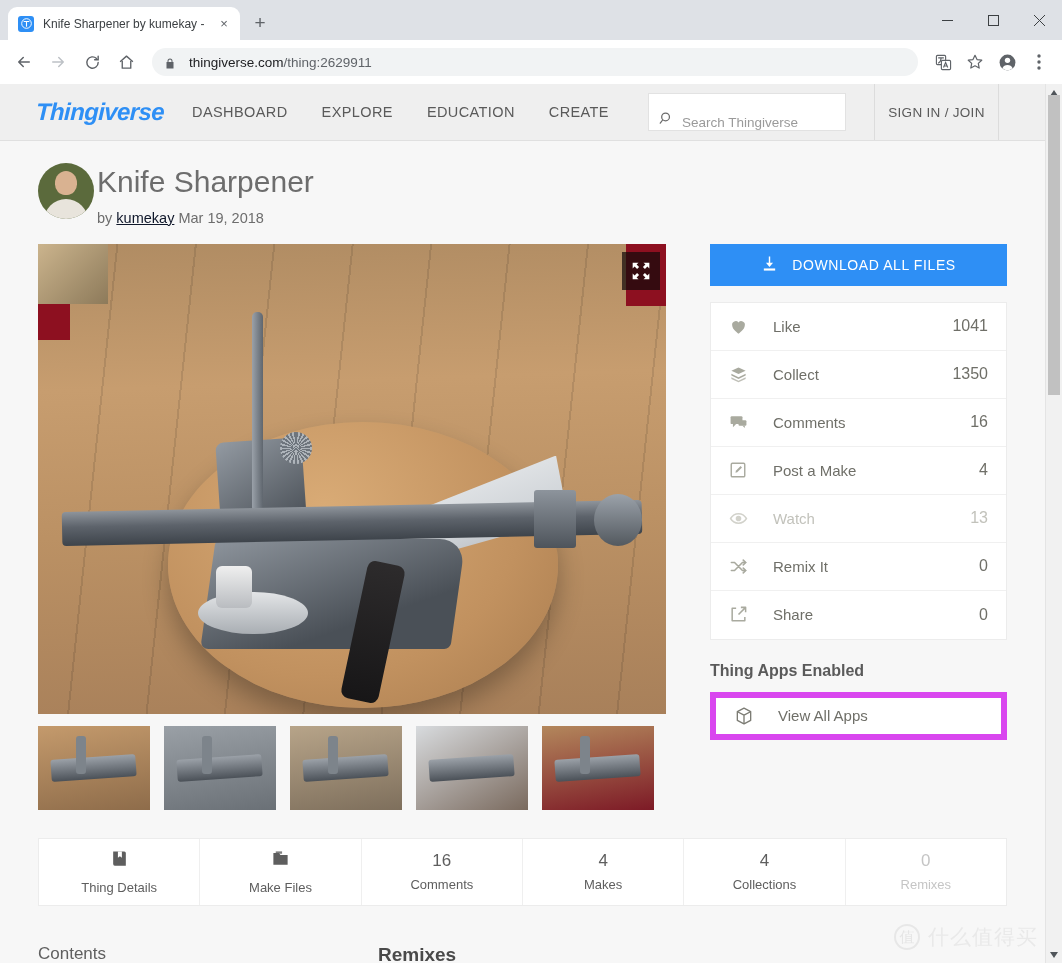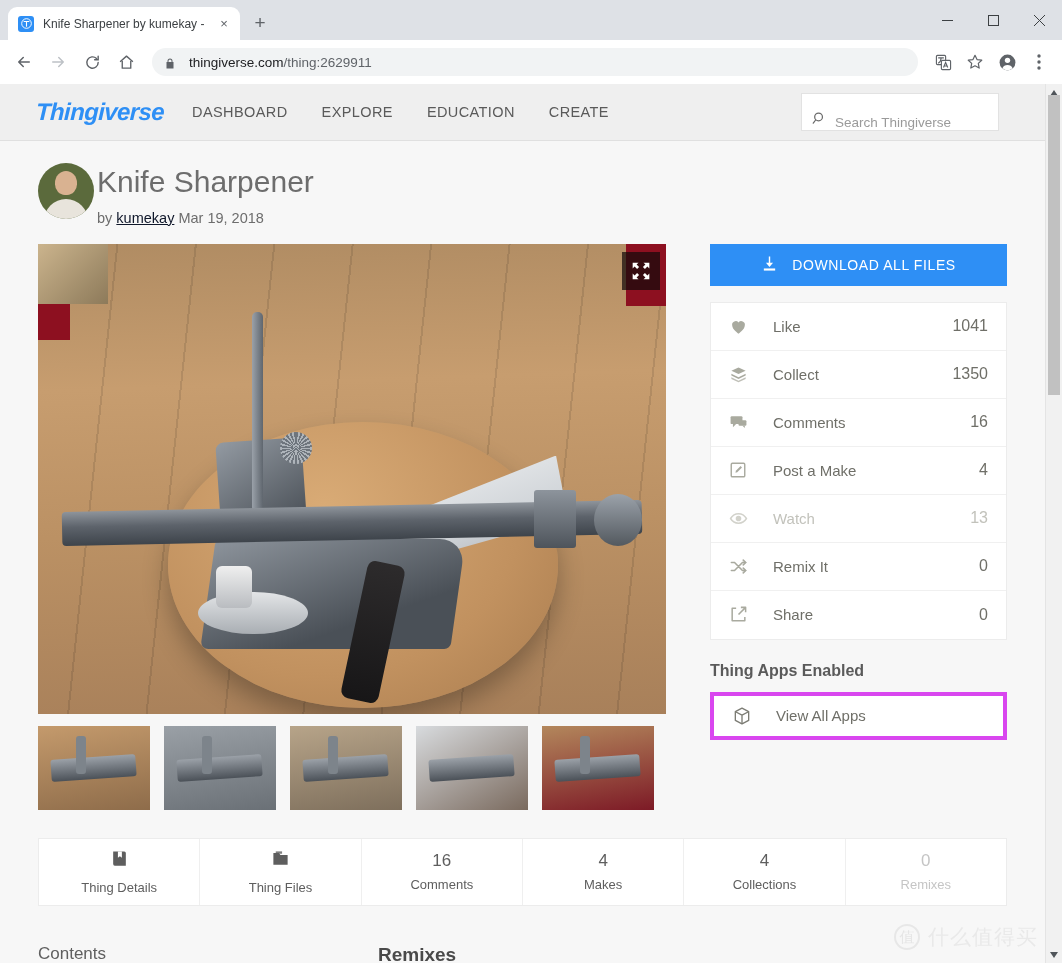--- a/index.html
+++ b/index.html
@@ -244,21 +244,21 @@
   }
   .stat-row:last-child { border-bottom:none; }
   .stat-icon { width:44px; flex:none; display:flex; align-items:center; color:#a9aa9f; }
   .stat-label { flex:1; font-size:15px; color:#6f6f68; }
   .stat-val { font-size:16px; color:#6f6f68; }
   .stat-row.muted .stat-label, .stat-row.muted .stat-val { color:#c2c2bb; }
   .stat-row.muted .stat-icon { color:#d2d2cb; }
 
   .apps-title { margin-top:22px; font-size:16px; font-weight:bold; color:#5a5a5a; }
   .apps-box {
-    margin-top:12px; background:#fff; border:4px solid #d946ef; height:48px;
+    margin-top:12px; background:#fff; border:6px solid #d946ef; height:48px;
     display:flex; align-items:center; padding:0 18px;
   }
   .apps-box .stat-label { font-size:15px; }
 
   
   .tabstrip {
     margin:28px 38px 0 38px; height:68px; background:#fff; border:1px solid #ececec;
     display:flex;
   }
   .tabcell {
@@ -398,20 +398,21 @@
         <div class="searchbox">
           <span>
             <svg width="15" height="15" viewBox="0 0 24 24" fill="none" stroke="#6a6a6a" stroke-width="2">
                 <circle cx="10.5" cy="9.5" r="6.2"></circle>
                 <path d="M5.8 14.4L2 19.5" stroke-linecap="round"></path>
               </svg>
           </span>
           <span class="search-ph">Search Thingiverse</span>
         </div>
       </div>
+      <div class="signin">SIGN IN / JOIN</div>
       <div class="header-tail"></div>
     </div>
 
     <div class="thing-head">
       <div class="avatar">
         <div class="face"></div>
         <div class="body"></div>
       </div>
       <div class="thing-titles">
         <h1 class="thing-title">Knife Sharpener</h1>
@@ -587,21 +588,21 @@
         </span>
         <span class="tlabel">Thing Details</span>
       </div>
       <div class="tabcell">
         <span>
           <svg width="19" height="19" viewBox="0 0 24 24" fill="#5e5e5e">
               <path d="M3 5h7l2 2.5h9V20H3z"></path>
               <path d="M6 3h8v3H6z" opacity="0.8"></path>
             </svg>
         </span>
-        <span class="tlabel">Thing Files</span>
+        <span class="tlabel">Make Files</span>
       </div>
       <div class="tabcell">
         <span class="tnum">16</span>
         <span class="tlabel">Comments</span>
       </div>
       <div class="tabcell">
         <span class="tnum">4</span>
         <span class="tlabel">Makes</span>
       </div>
       <div class="tabcell">

